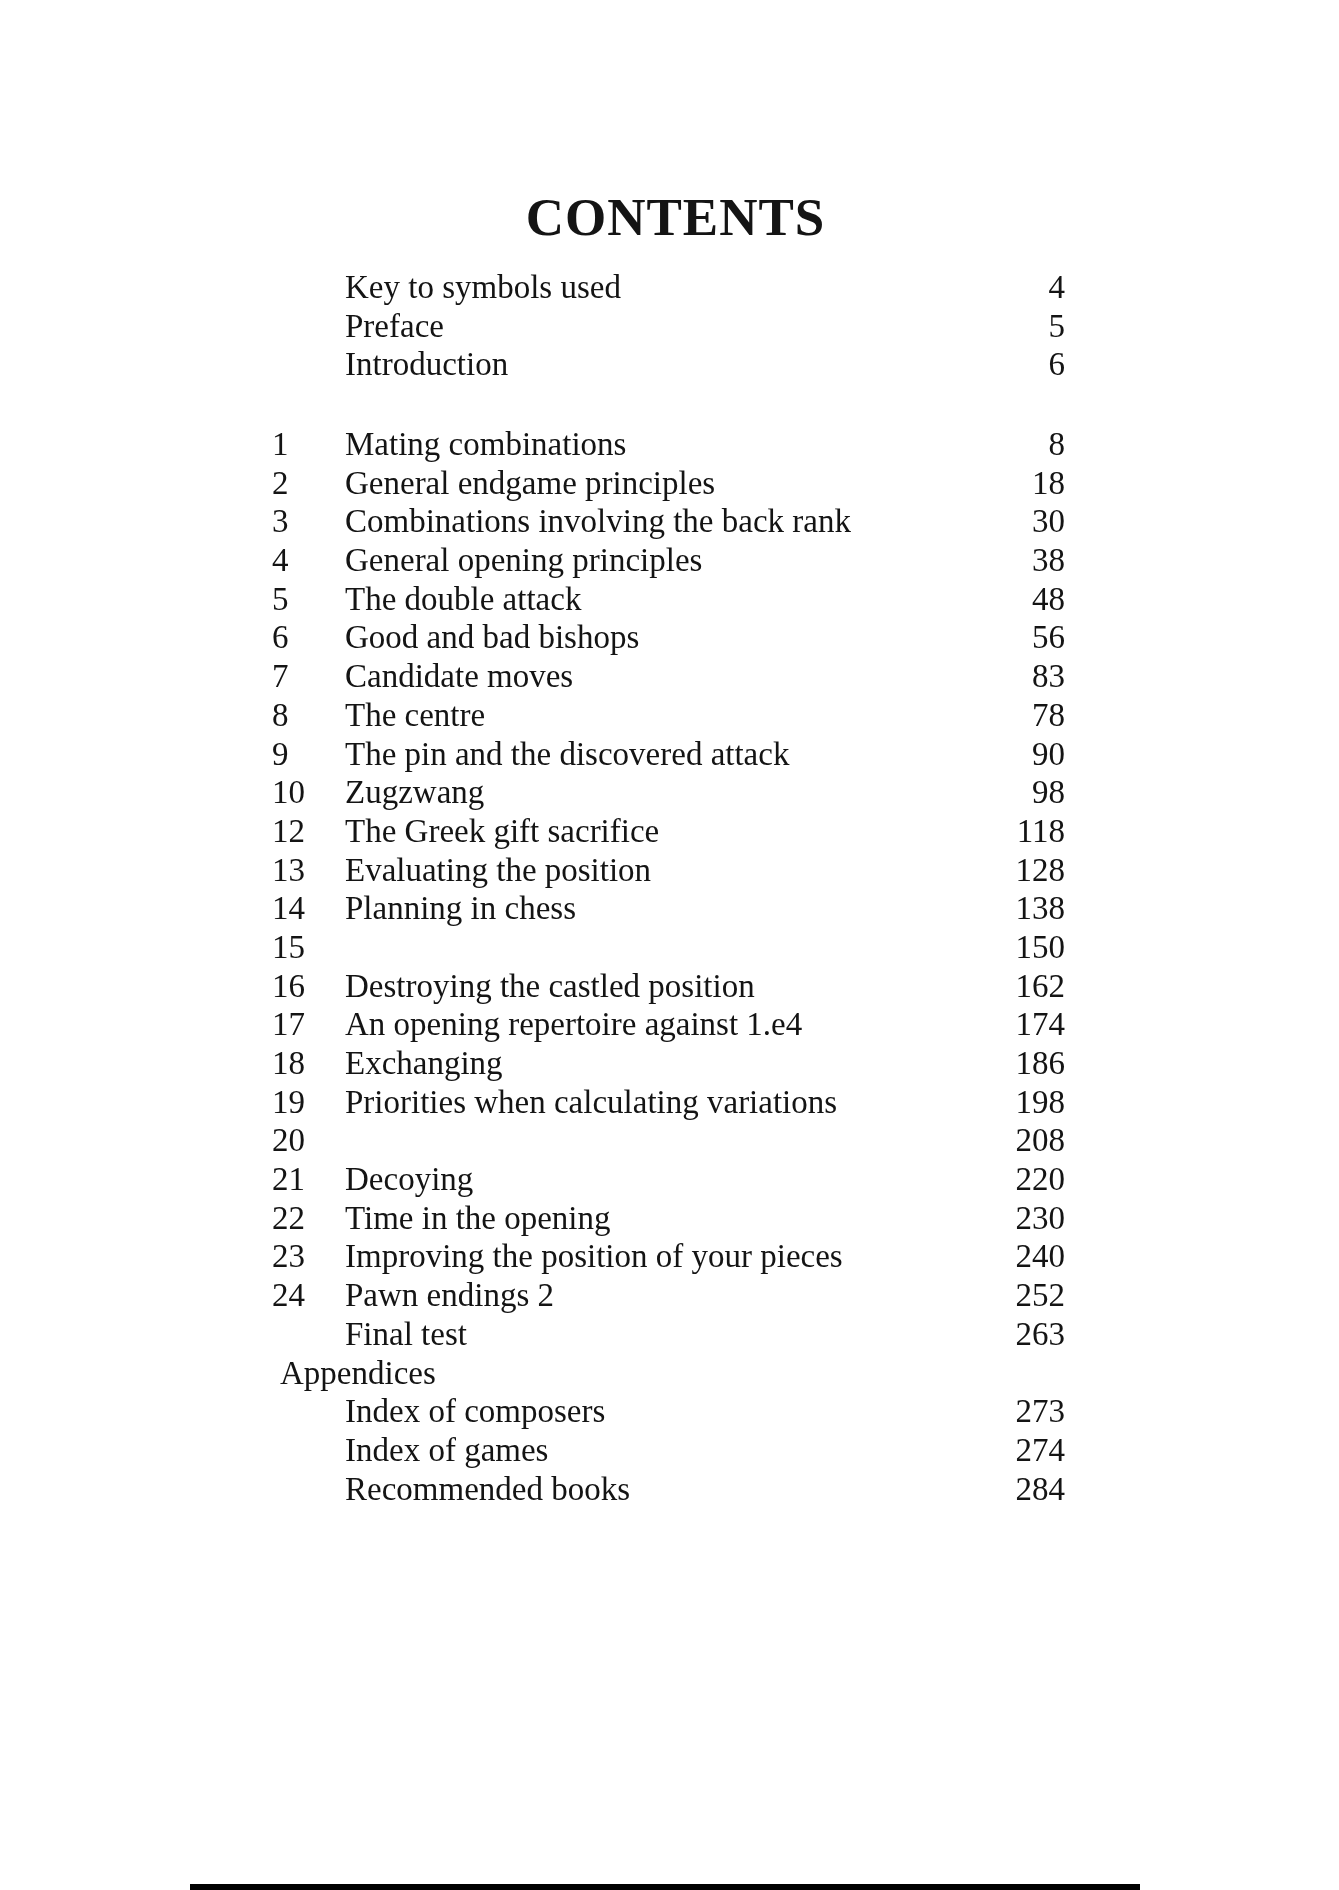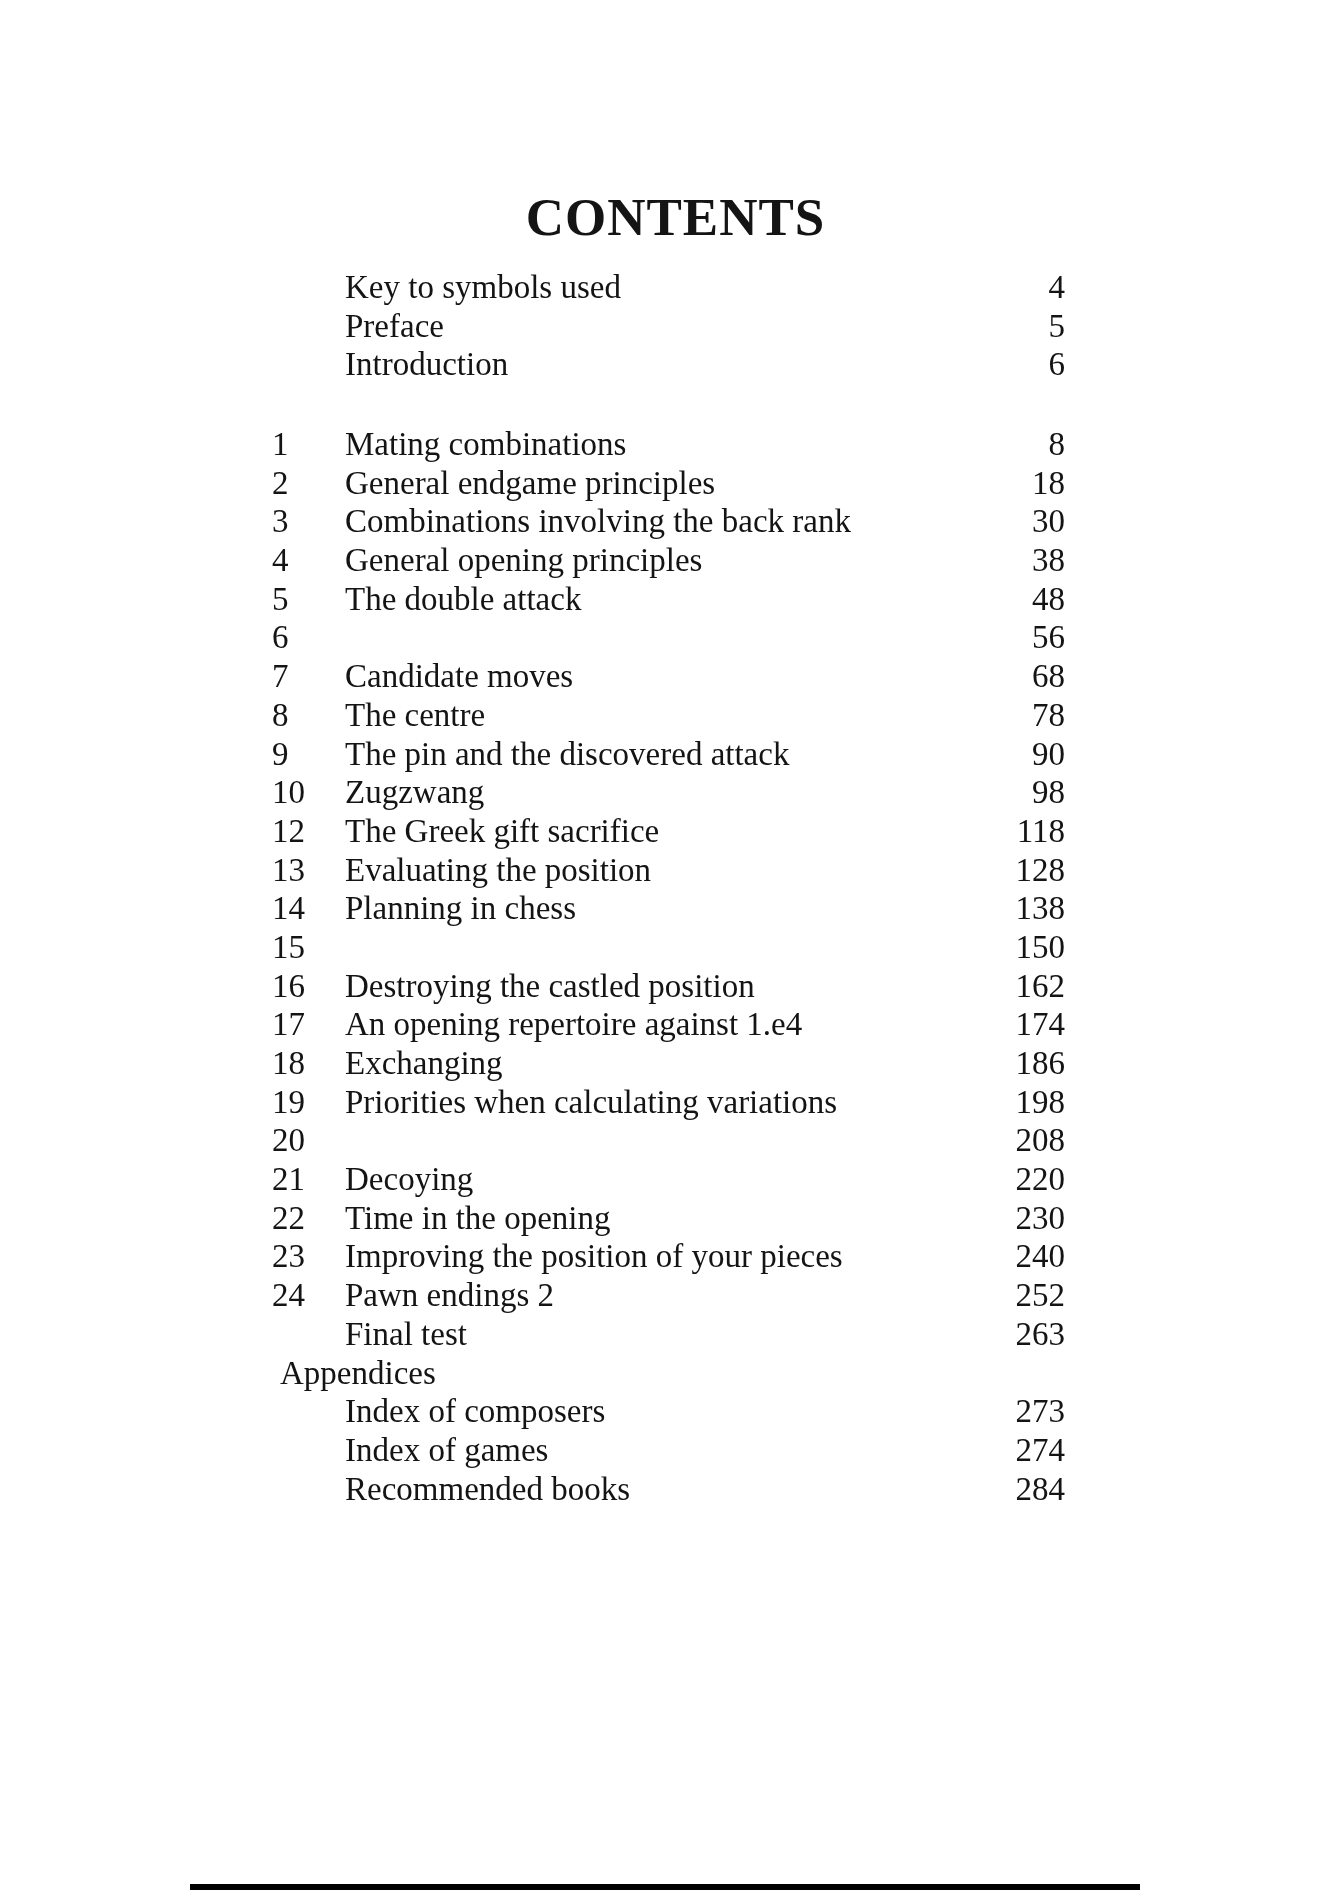--- a/index.html
+++ b/index.html
@@ -91,26 +91,27 @@
           <span class="title-cell">General opening principles</span>
           <span class="pg">38</span>
         </div>
         <div class="row">
           <span class="num">5</span>
           <span class="title-cell">The double attack</span>
           <span class="pg">48</span>
         </div>
         <div class="row">
           <span class="num">6</span>
+          <span class="title-cell">Good and bad bishops</span>
           <span class="pg">56</span>
         </div>
         <div class="row">
           <span class="num">7</span>
           <span class="title-cell">Candidate moves</span>
-          <span class="pg">68</span>
+          <span class="pg">83</span>
         </div>
         <div class="row">
           <span class="num">8</span>
           <span class="title-cell">The centre</span>
           <span class="pg">78</span>
         </div>
         <div class="row">
           <span class="num">9</span>
           <span class="title-cell">The pin and the discovered attack</span>
           <span class="pg">90</span>

